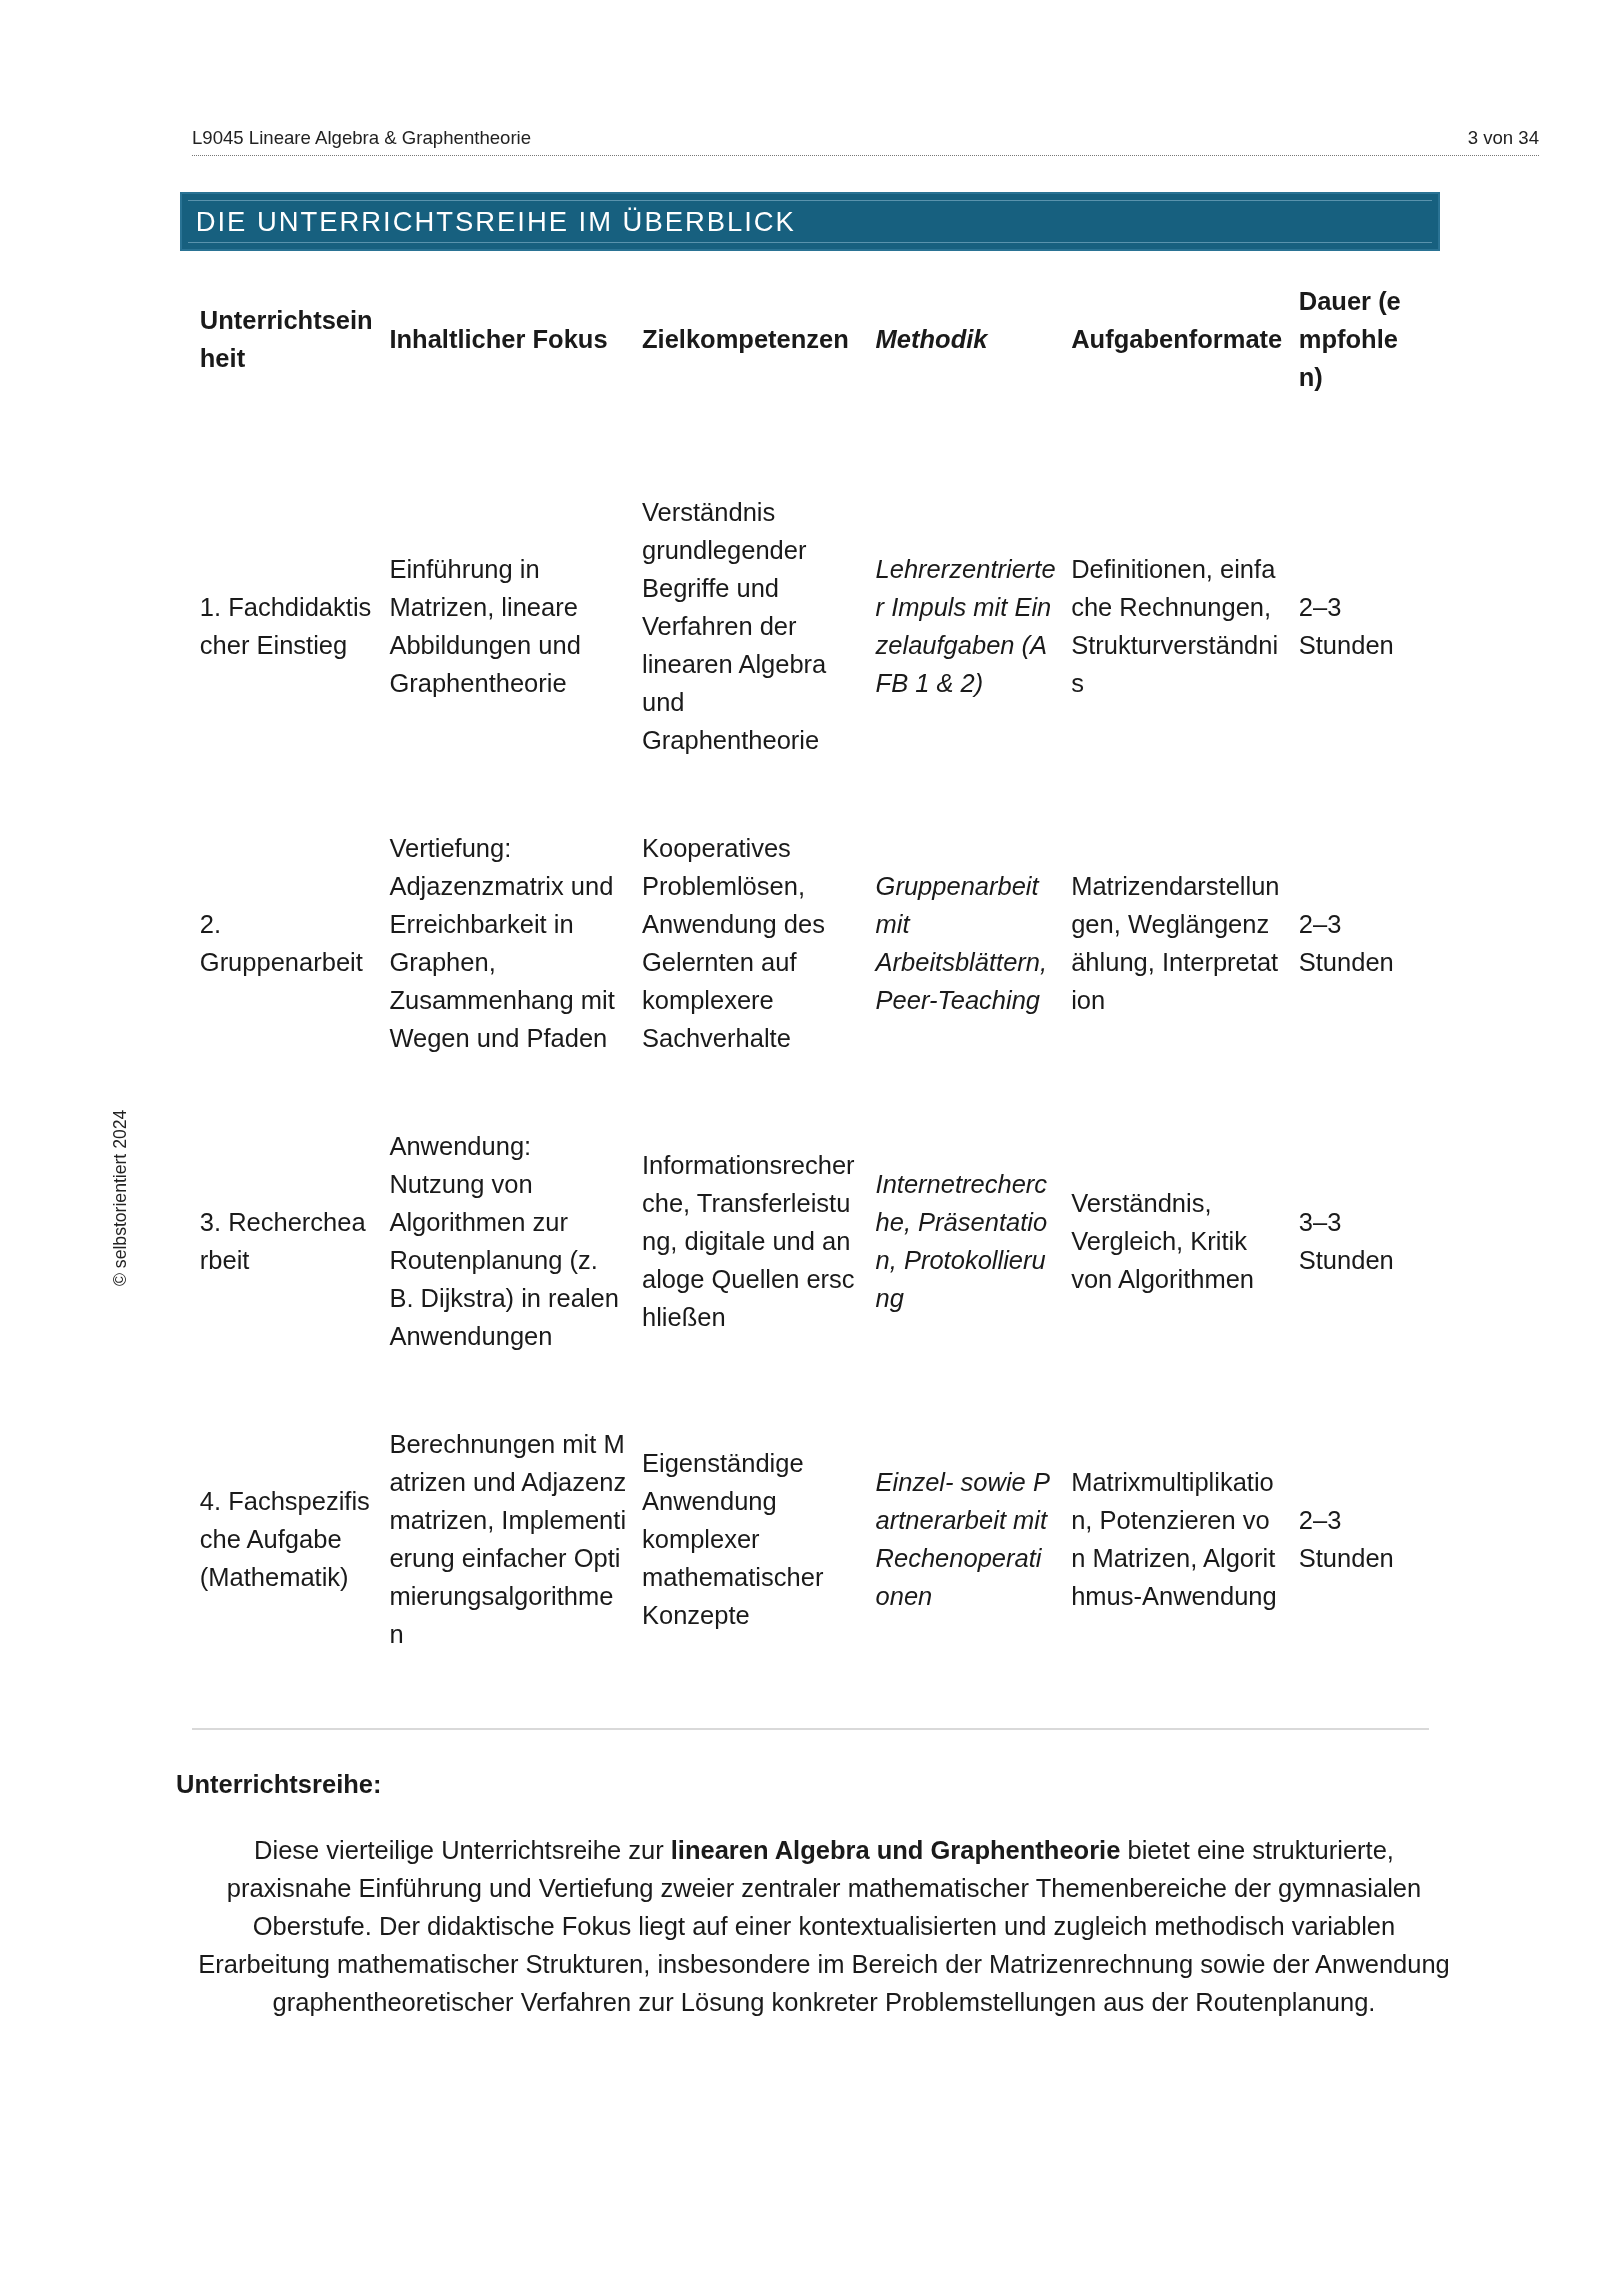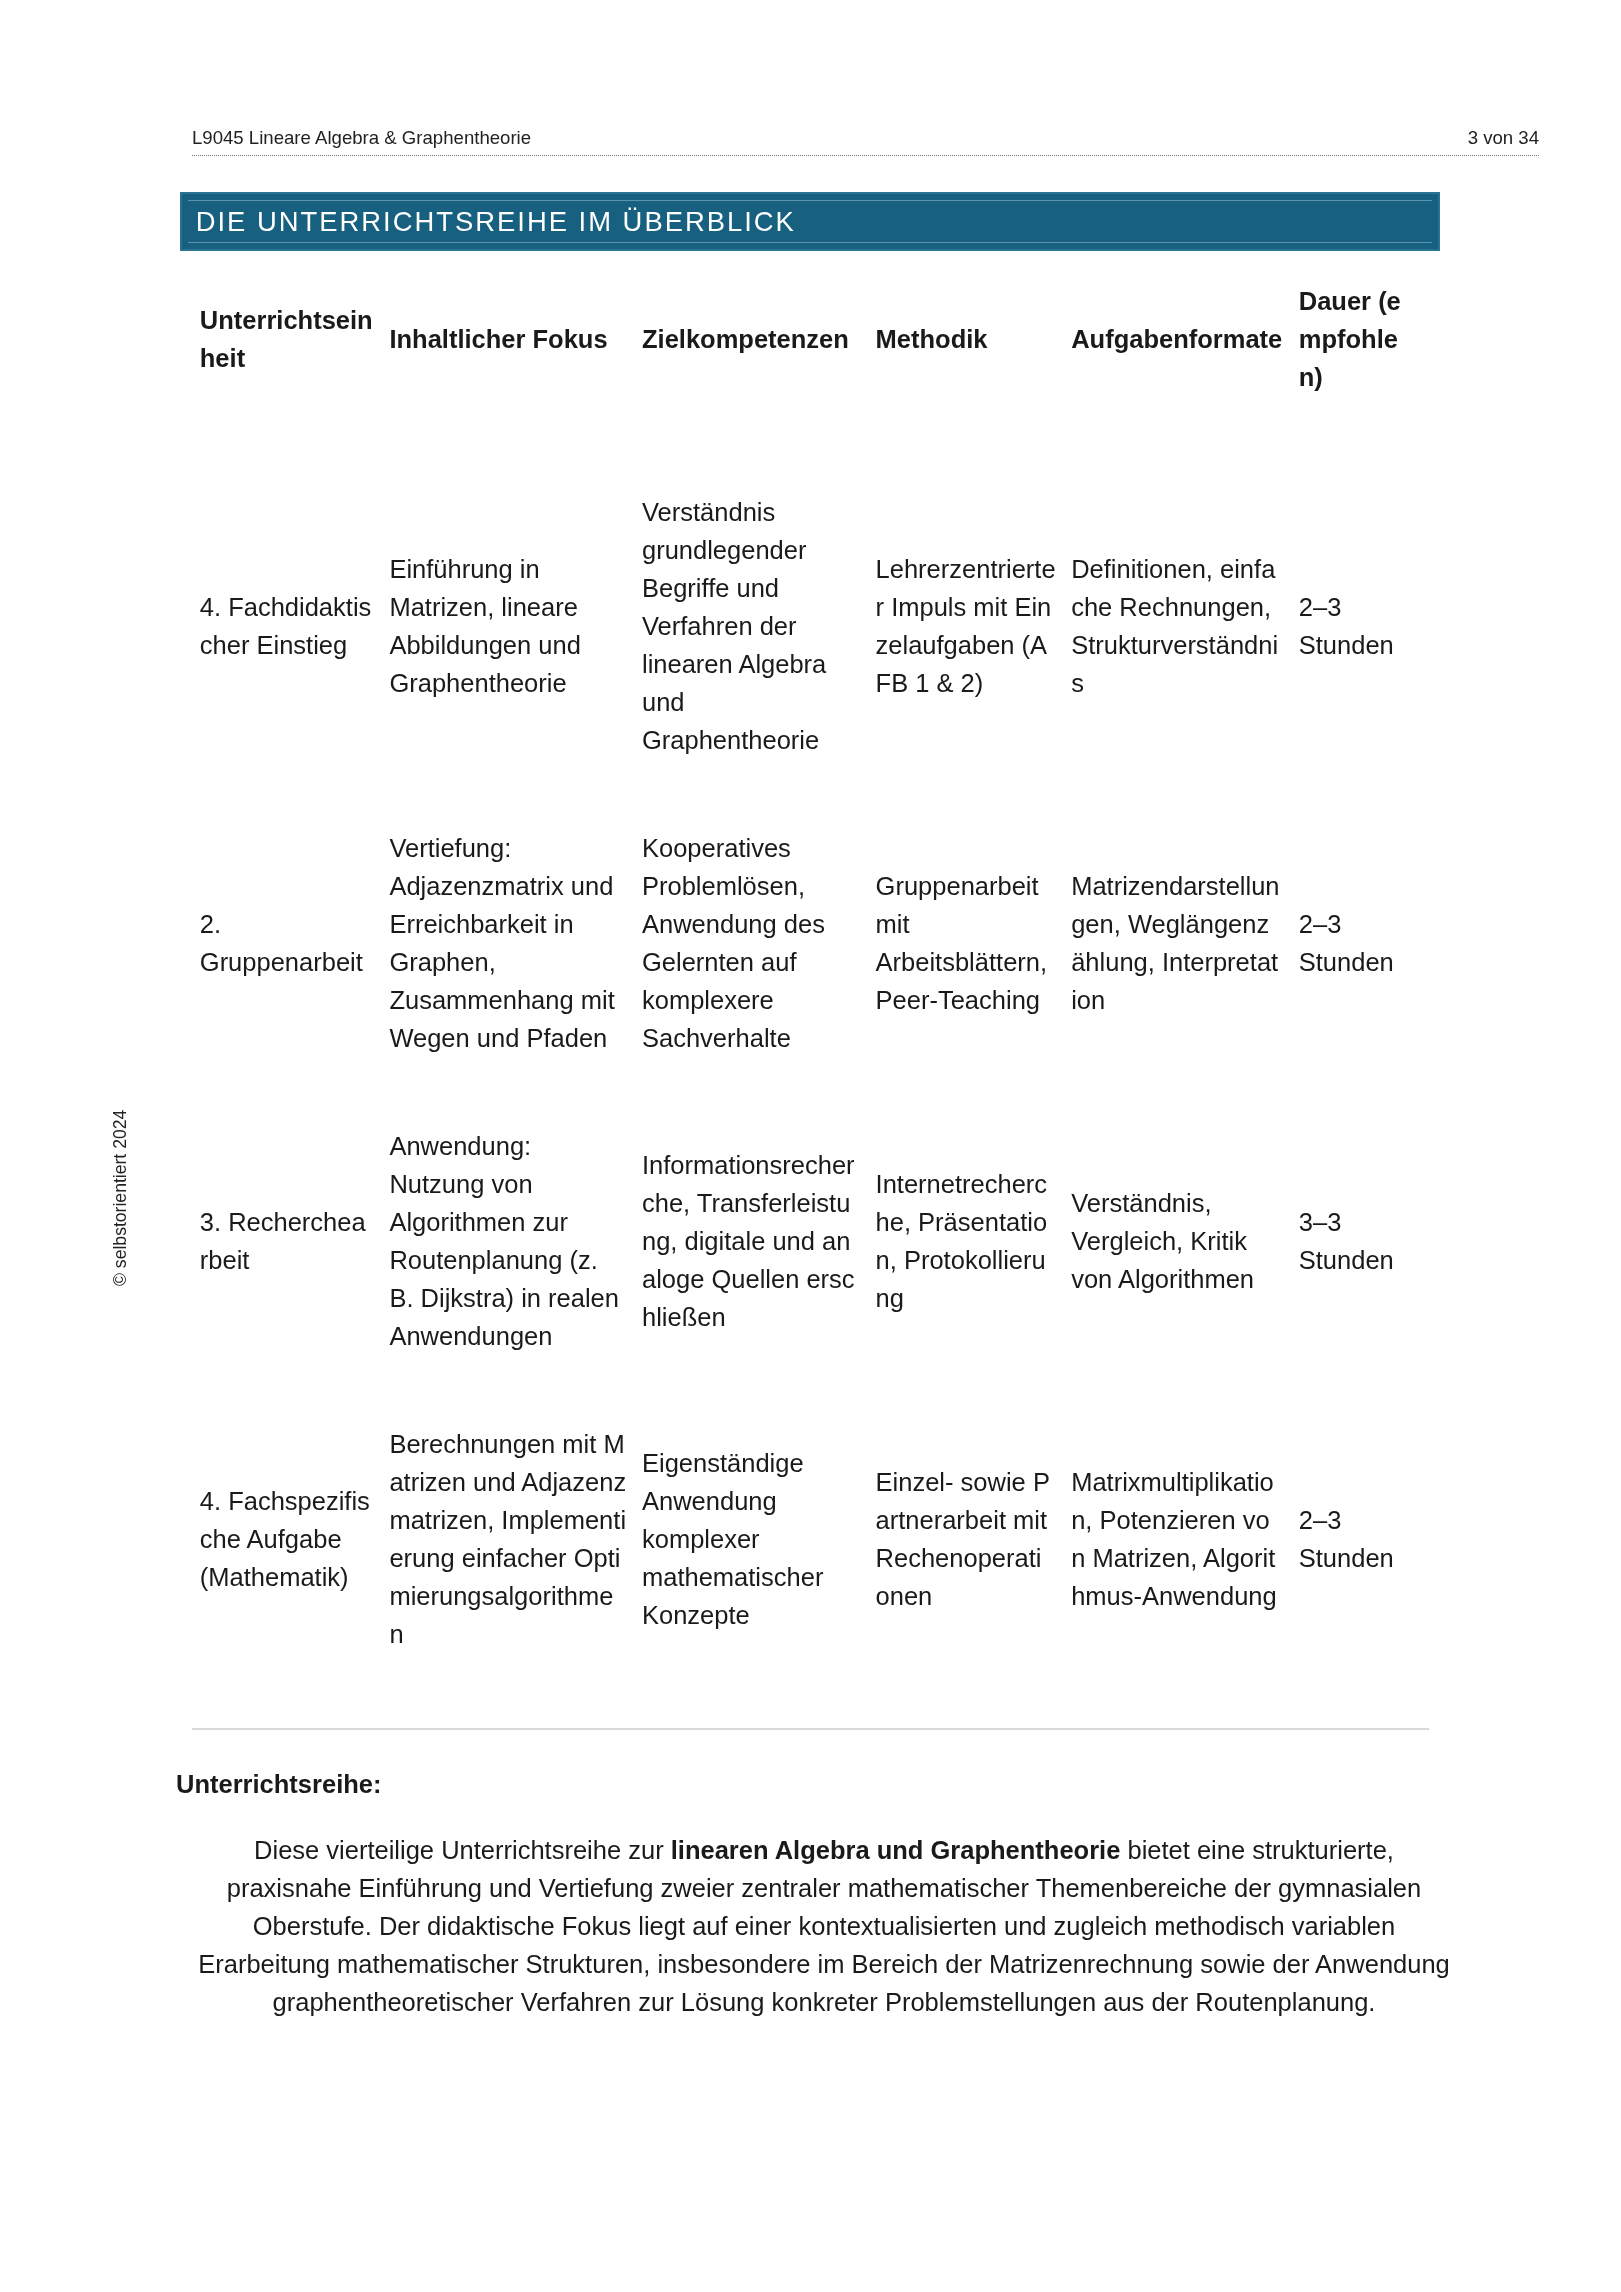--- a/index.html
+++ b/index.html
@@ -34,21 +34,21 @@
   table.overview {
     position: absolute; left: 192px; top: 279px;
     border-collapse: collapse; font-size: 25.5px; line-height: 38px;
   }
   table.overview th, table.overview td {
     text-align: left; vertical-align: middle; padding: 0 7.8px 0 7.8px;
   }
   table.overview th { font-weight: bold; height: 120px; padding-bottom: 59px; }
   table.overview td { padding-top: 35px; padding-bottom: 35px; }
   .c1 { width: 174px; } .c2 { width: 237px; } .c3 { width: 218px; }
-  .c4 { width: 180px; } .c5 { width: 212px; } .c6 { width: 118px; }
+  .c4 { width: 180px; font-style: italic; } .c5 { width: 212px; } .c6 { width: 118px; }
   .word-break { word-break: break-all; }
   .divider {
     position: absolute; left: 192px; top: 1728px; width: 1237px;
     height: 2px; background: #d9d9d9;
   }
   .summary-title {
     position: absolute; left: 176px; top: 1770px;
     font-weight: bold; font-size: 25.5px;
   }
   .summary-text {
@@ -78,21 +78,21 @@
       <th class="c1 word-break">Unterrichtseinheit</th>
       <th class="c2">Inhaltlicher Fokus</th>
       <th class="c3">Zielkompetenzen</th>
       <th class="c4">Methodik</th>
       <th class="c5">Aufgabenformate</th>
       <th class="c6 word-break">Dauer (empfohlen)</th>
     </tr>
   </thead>
   <tbody>
     <tr>
-      <td class="c1 word-break">4. Fachdidaktischer Einstieg</td>
+      <td class="c1 word-break">1. Fachdidaktischer Einstieg</td>
       <td class="c2">Einführung in Matrizen, lineare Abbildungen und Graphentheorie</td>
       <td class="c3">Verständnis grundlegender Begriffe und Verfahren der linearen Algebra und Graphentheorie</td>
       <td class="c4 word-break">Lehrerzentrierter Impuls mit Einzelaufgaben (AFB 1 &amp; 2)</td>
       <td class="c5 word-break">Definitionen, einfache Rechnungen, Strukturverständnis</td>
       <td class="c6">2–3 Stunden</td>
     </tr>
     <tr>
       <td class="c1">2. Gruppenarbeit</td>
       <td class="c2">Vertiefung: Adjazenzmatrix und Erreichbarkeit in Graphen, Zusammenhang mit Wegen und Pfaden</td>
       <td class="c3">Kooperatives Problemlösen, Anwendung des Gelernten auf komplexere Sachverhalte</td>

